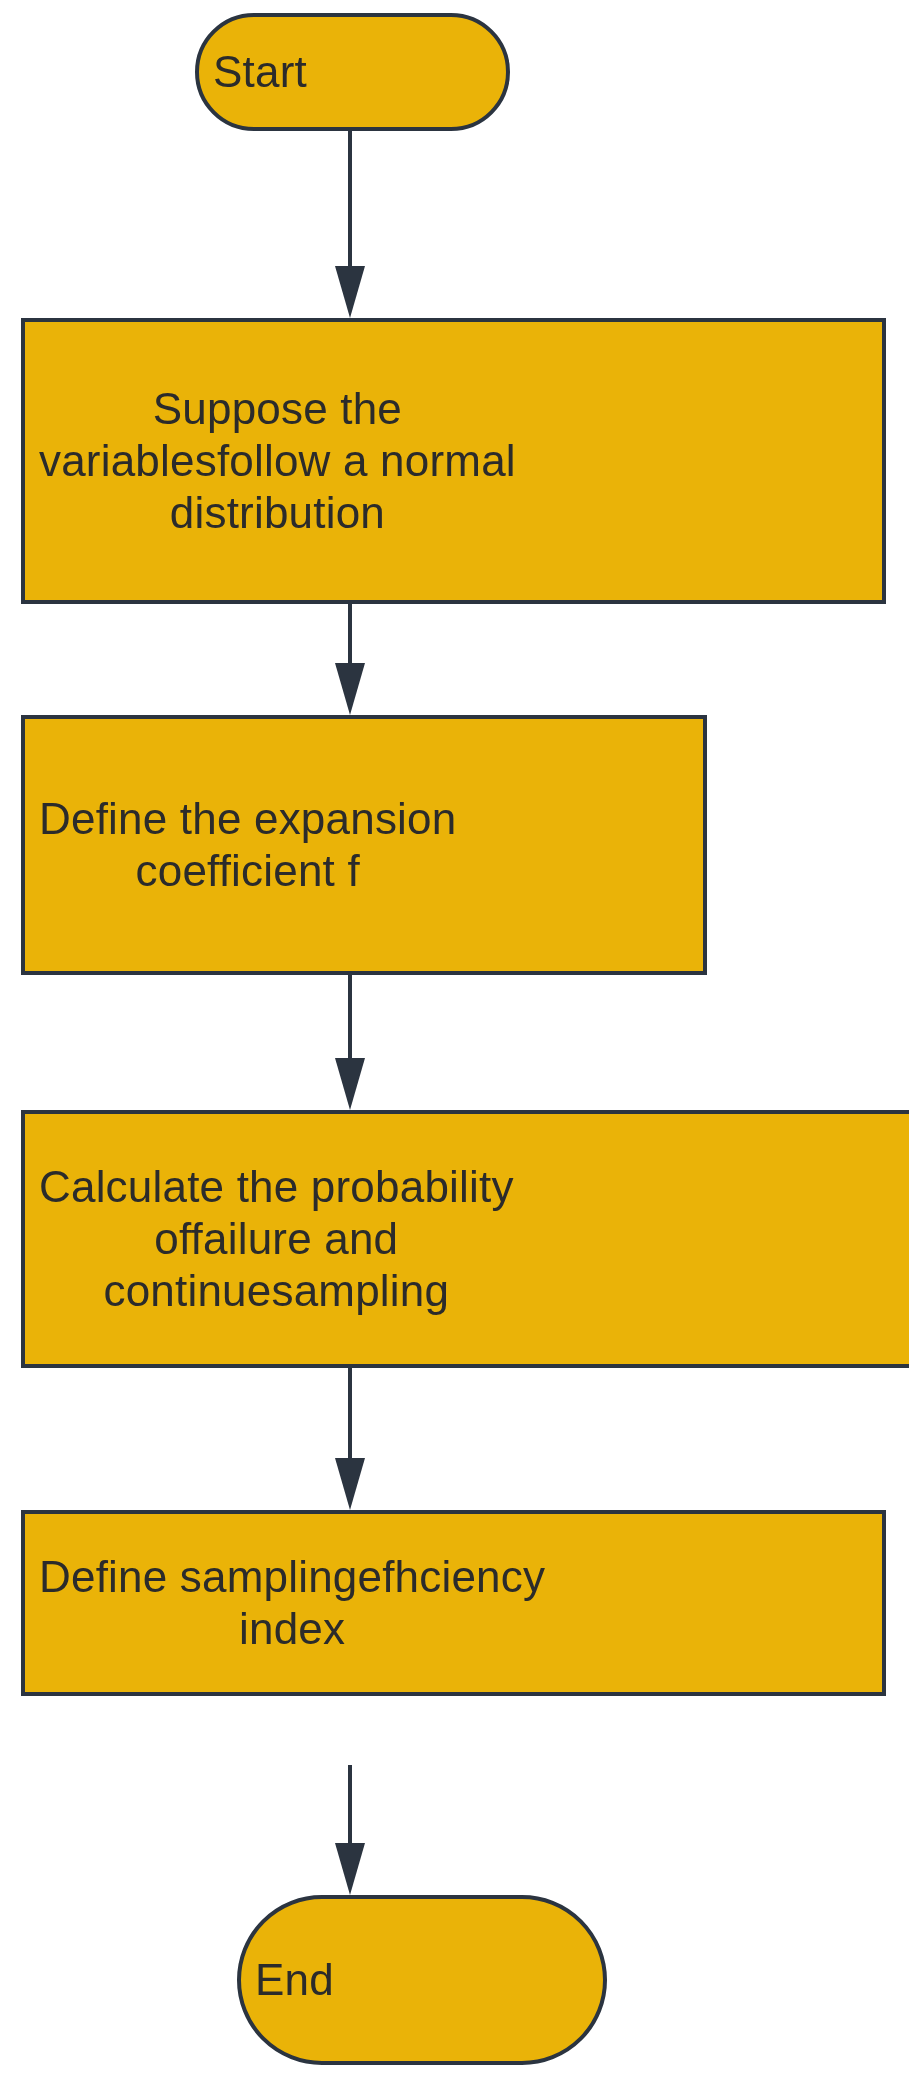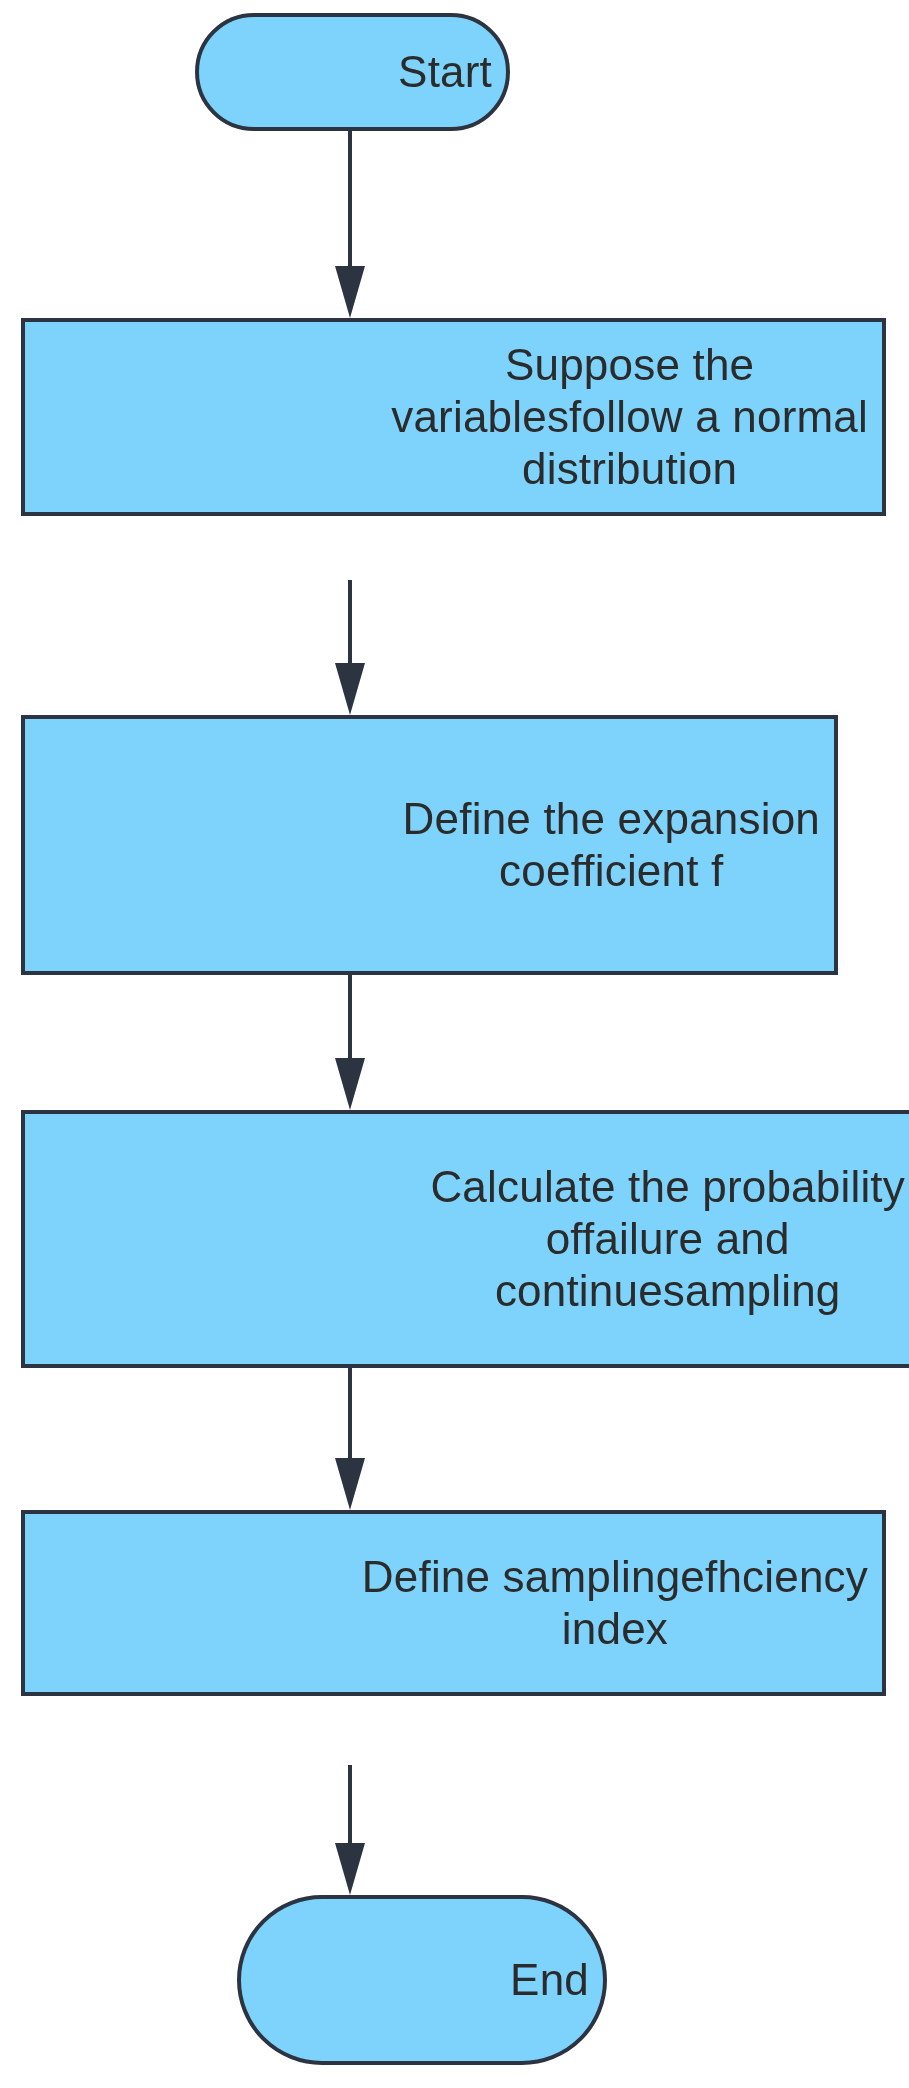--- a/index.html
+++ b/index.html
@@ -19,24 +19,24 @@
     height: 2088px;
     background: #ffffff;
     overflow: hidden;
   }
 
   
   .node {
     position: absolute;
     box-sizing: border-box;
     border: 4px solid #2b3440;
-    background: #7dd3fc;
+    background: #eab308;
     display: flex;
     align-items: center;
-    justify-content: flex-end;
+    justify-content: flex-start;
     text-align: center;
   }
   .node.terminal {
     border-radius: 70px;
   }
   .node.process {
     border-radius: 0;
   }
   .node-label {
     color: #2b2b2b;
@@ -91,26 +91,26 @@
     </div>
     <div class="connector" style="left: 328px; top: 1765px; width: 44px; height: 130px;">
       <svg width="44" height="130" viewBox="0 0 44 130">
         <line x1="22" y1="0" x2="22" y2="82" stroke="#2b3440" stroke-width="4"></line>
         <polygon points="7,78 37,78 22,130" fill="#2b3440"></polygon>
       </svg>
     </div>
     <div class="node terminal" style="left: 195px; top: 13px; width: 315px; height: 118px; border-color: rgb(43, 52, 64); border-radius: 59px;">
       <div class="node-label label-terminal" style="color: rgb(43, 43, 43);">Start</div>
     </div>
-    <div class="node process" style="left: 21px; top: 318px; width: 865px; height: 198px; border-color: rgb(43, 52, 64);">
+    <div class="node process" style="left: 21px; top: 318px; width: 865px; height: 286px; border-color: rgb(43, 52, 64);">
       <div class="node-label label-process" style="color: rgb(43, 43, 43);">Suppose the
 variablesfollow a normal
 distribution</div>
     </div>
-    <div class="node process" style="left: 21px; top: 715px; width: 817px; height: 260px; border-color: rgb(43, 52, 64);">
+    <div class="node process" style="left: 21px; top: 715px; width: 686px; height: 260px; border-color: rgb(43, 52, 64);">
       <div class="node-label label-process" style="color: rgb(43, 43, 43);">Define the expansion
 coefficient f</div>
     </div>
     <div class="node process" style="left: 21px; top: 1110px; width: 902px; height: 258px; border-color: rgb(43, 52, 64);">
       <div class="node-label label-process" style="color: rgb(43, 43, 43);">Calculate the probability
 offailure and
 continuesampling</div>
     </div>
     <div class="node process" style="left: 21px; top: 1510px; width: 865px; height: 186px; border-color: rgb(43, 52, 64);">
       <div class="node-label label-process" style="color: rgb(43, 43, 43);">Define samplingefhciency

